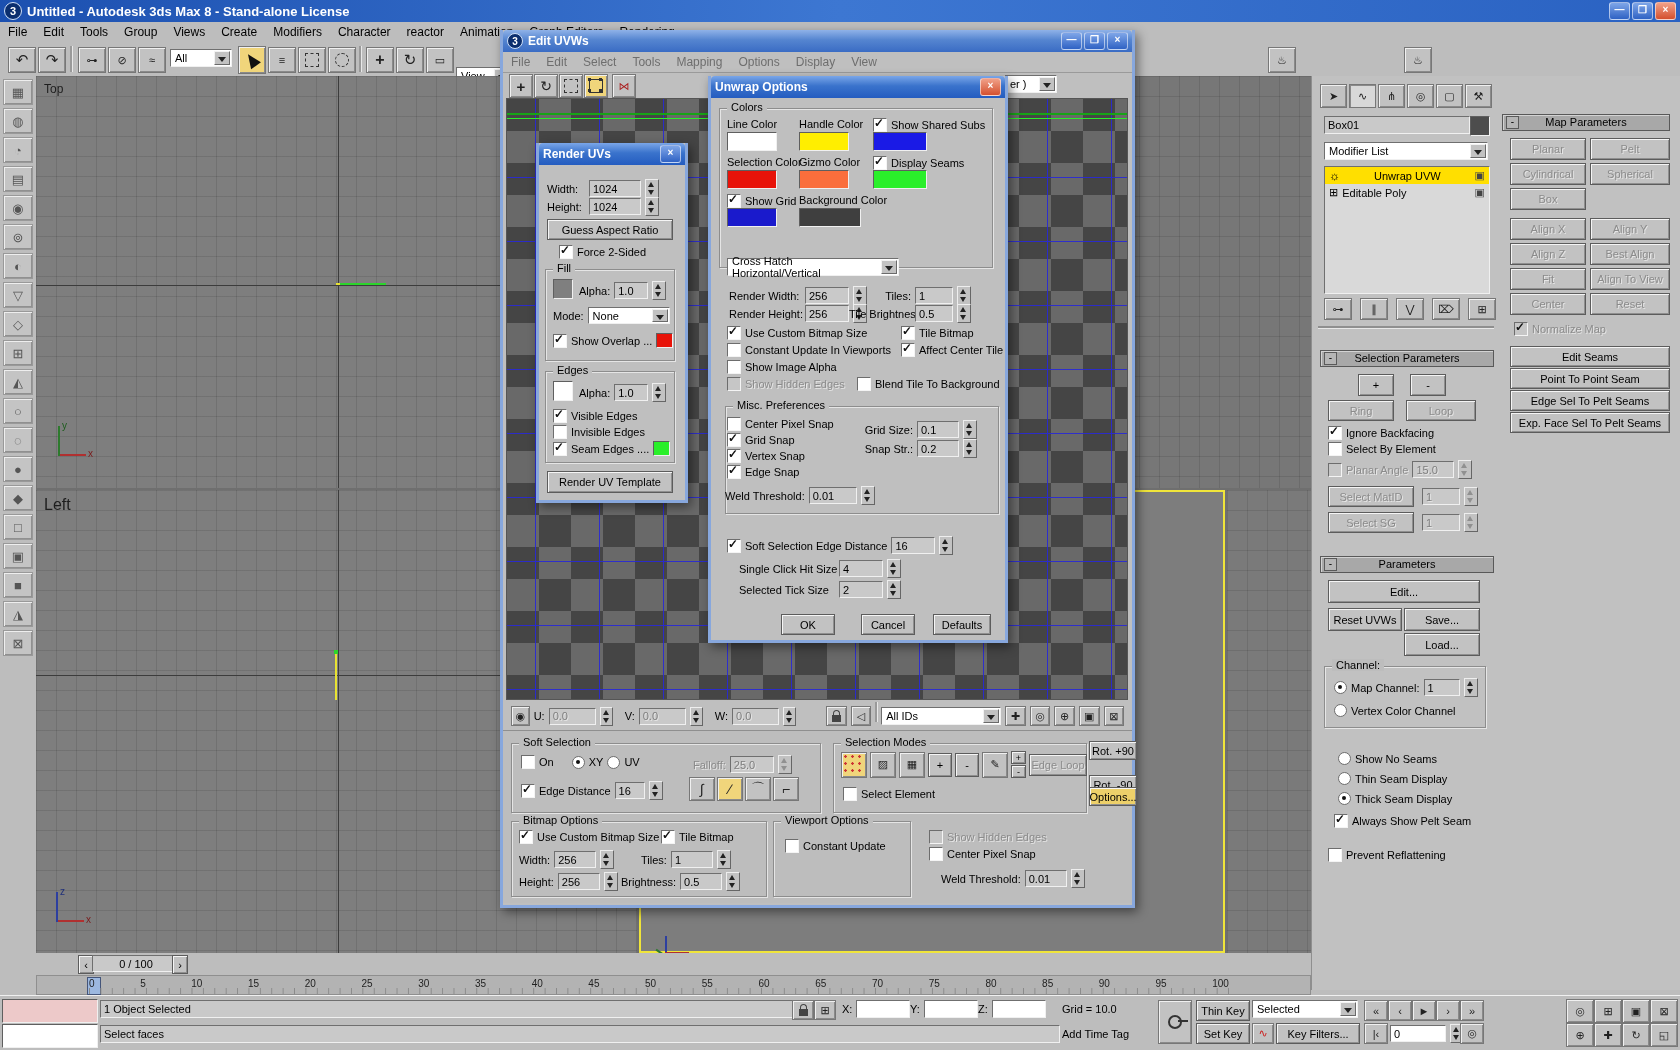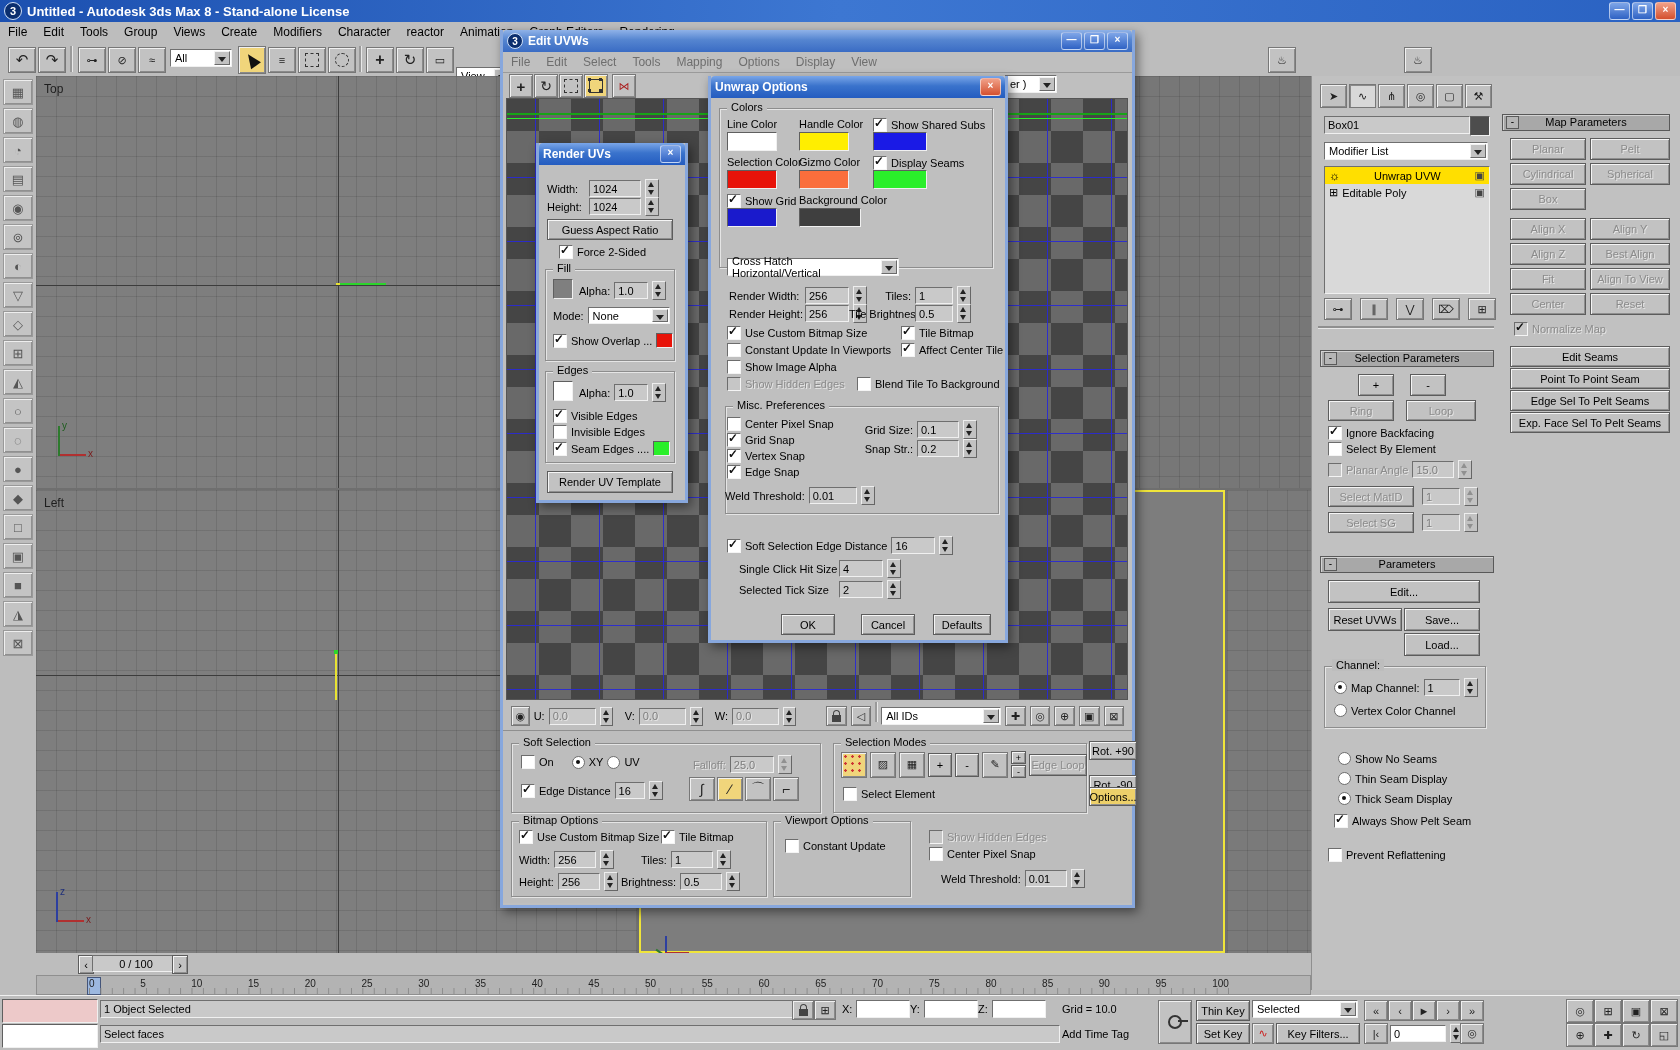--- a/index.html
+++ b/index.html
@@ -191,21 +191,21 @@
     <div class="abs" style="left:300px;top:207px;width:4px;height:2px;background:#e8e332"></div>
     <div class="abs" style="left:22px;top:348px;width:40px;height:40px">
       <div class="abs" style="left:0;top:30px;width:28px;height:2px;background:#b03030"></div>
       <div class="abs" style="left:0;top:2px;width:2px;height:30px;background:#2d7a2d"></div>
       <div class="abs" style="left:30px;top:24px;color:#7a2020;font-size:10px">x</div>
       <div class="abs" style="left:4px;top:-4px;color:#1e5c1e;font-size:10px">y</div>
     </div>
   </div>
 
   <div class="abs vpgrid" style="left:0;top:414px;width:601px;height:463px">
-    <div class="abs" style="left:8px;top:6px;color:#1e1e1e;font-size:12px">Left</div>
+    <div class="abs" style="left:8px;top:6px;color:#1e1e1e;font-size:16px">Left</div>
     <div class="abs" style="left:0;top:185px;width:601px;height:1px;background:#3c3c3c"></div>
     <div class="abs" style="left:302px;top:0;width:1px;height:463px;background:#3c3c3c"></div>
     <div class="abs" style="left:299px;top:162px;width:2px;height:48px;background:#e8e332"></div>
     <div class="abs" style="left:298px;top:160px;width:4px;height:4px;background:#2bd52b"></div>
     <div class="abs" style="left:20px;top:400px;width:40px;height:40px">
       <div class="abs" style="left:0;top:30px;width:28px;height:2px;background:#b03030"></div>
       <div class="abs" style="left:0;top:2px;width:2px;height:30px;background:#2d3fa0"></div>
       <div class="abs" style="left:30px;top:24px;color:#7a2020;font-size:10px">x</div>
       <div class="abs" style="left:4px;top:-4px;color:#20307a;font-size:10px">z</div>
     </div>

